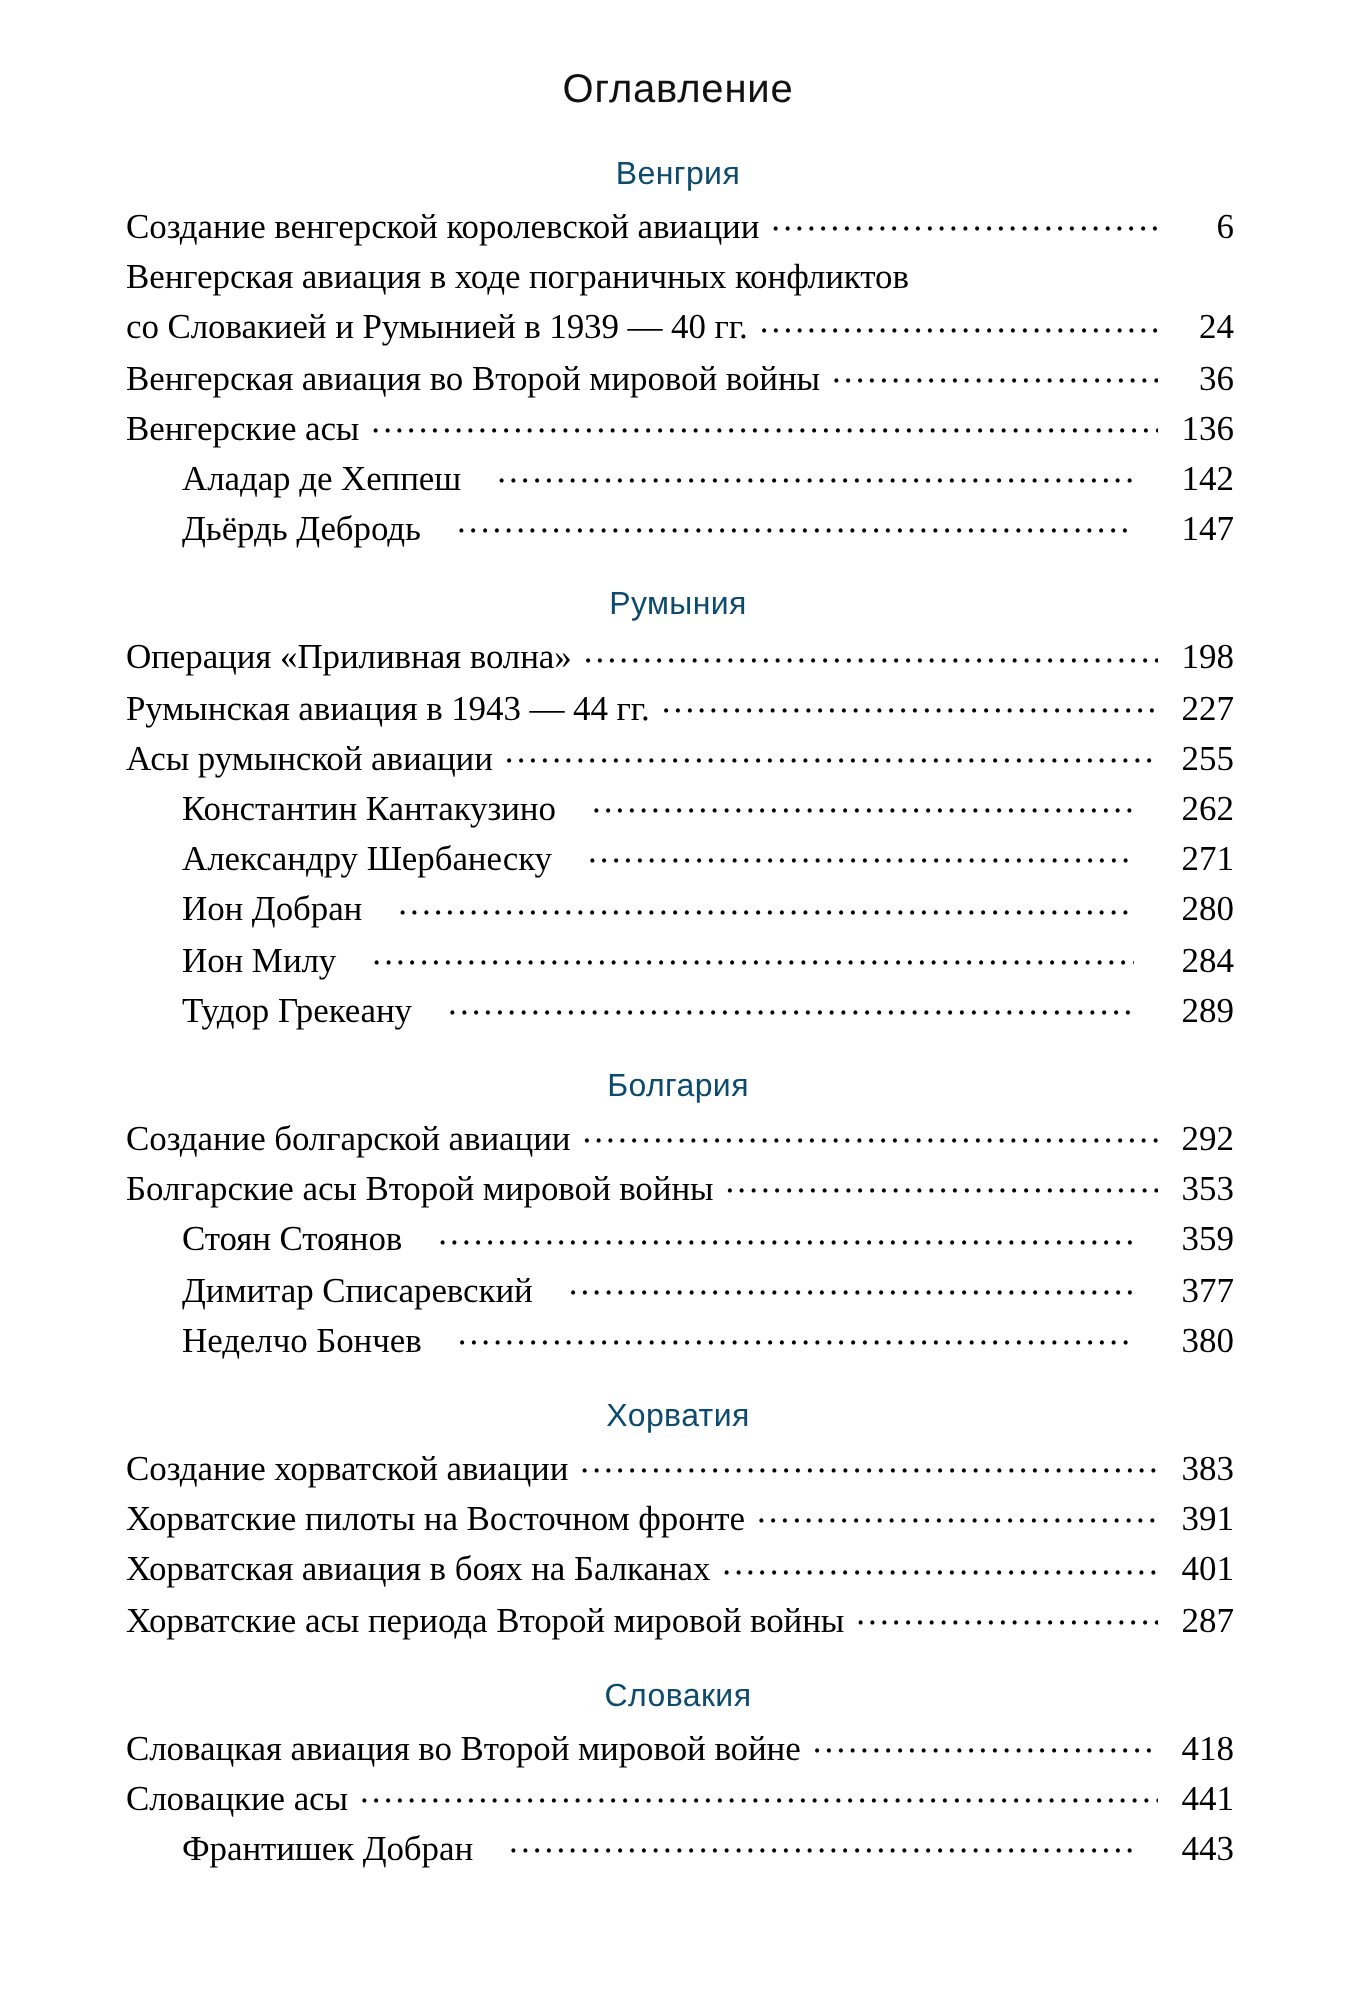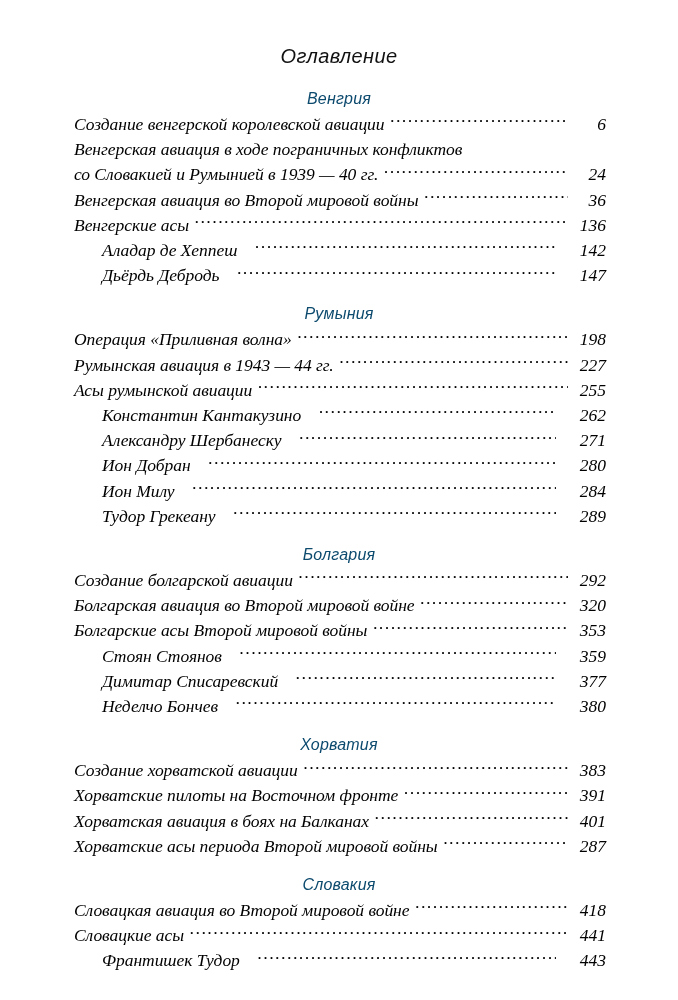--- a/index.html
+++ b/index.html
@@ -15,23 +15,22 @@
     color: #000000;
     overflow: hidden;
   }
 
   .page {
     position: absolute;
     left: 0;
     top: 0;
     width: 678px;
     height: 872px;
-    padding: 11px;
+    padding: 0;
     box-sizing: border-box;
-    font-style: italic;
   }
 
   .toc-title {
     text-align: center;
     font-family: "Liberation Sans", "DejaVu Sans", sans-serif;
     font-size: 20px;
     font-weight: 400;
     letter-spacing: 0.4px;
     color: #111111;
     margin: 0;
@@ -62,21 +61,21 @@
   }
 
   .entries {
     list-style: none;
     margin: 0;
     padding: 0 61px 0 63px;
   }
 
   .entry {
     display: flex;
-    align-items: flex-start;
+    align-items: center;
     font-size: 17.5px;
     line-height: 25.2px;
     white-space: nowrap;
   }
   .entry.sub {
     padding-left: 28px;
     gap: 12px;
   }
 
   .entry-label {
@@ -202,25 +201,20 @@
       </div>
       <div class="section">
         <div class="section-head">Болгария</div>
         <ul class="entries">
           <li class="entry">
             <span class="entry-label">Создание болгарской авиации</span>
             <span class="leader"></span>
             <span class="entry-page">292</span>
           </li>
           <li class="entry">
-            <span class="entry-label">Болгарская авиация во Второй мировой войне</span>
-            <span class="leader"></span>
-            <span class="entry-page">320</span>
-          </li>
-          <li class="entry">
             <span class="entry-label">Болгарские асы Второй мировой войны</span>
             <span class="leader"></span>
             <span class="entry-page">353</span>
           </li>
           <li class="entry sub">
             <span class="entry-label">Стоян Стоянов</span>
             <span class="leader"></span>
             <span class="entry-page">359</span>
           </li>
           <li class="entry sub">
@@ -267,20 +261,20 @@
             <span class="entry-label">Словацкая авиация во Второй мировой войне</span>
             <span class="leader"></span>
             <span class="entry-page">418</span>
           </li>
           <li class="entry">
             <span class="entry-label">Словацкие асы</span>
             <span class="leader"></span>
             <span class="entry-page">441</span>
           </li>
           <li class="entry sub">
-            <span class="entry-label">Франтишек Тудор</span>
+            <span class="entry-label">Франтишек Добран</span>
             <span class="leader"></span>
             <span class="entry-page">443</span>
           </li>
         </ul>
       </div>
     </div>
 </div>
 
 </body></html>

